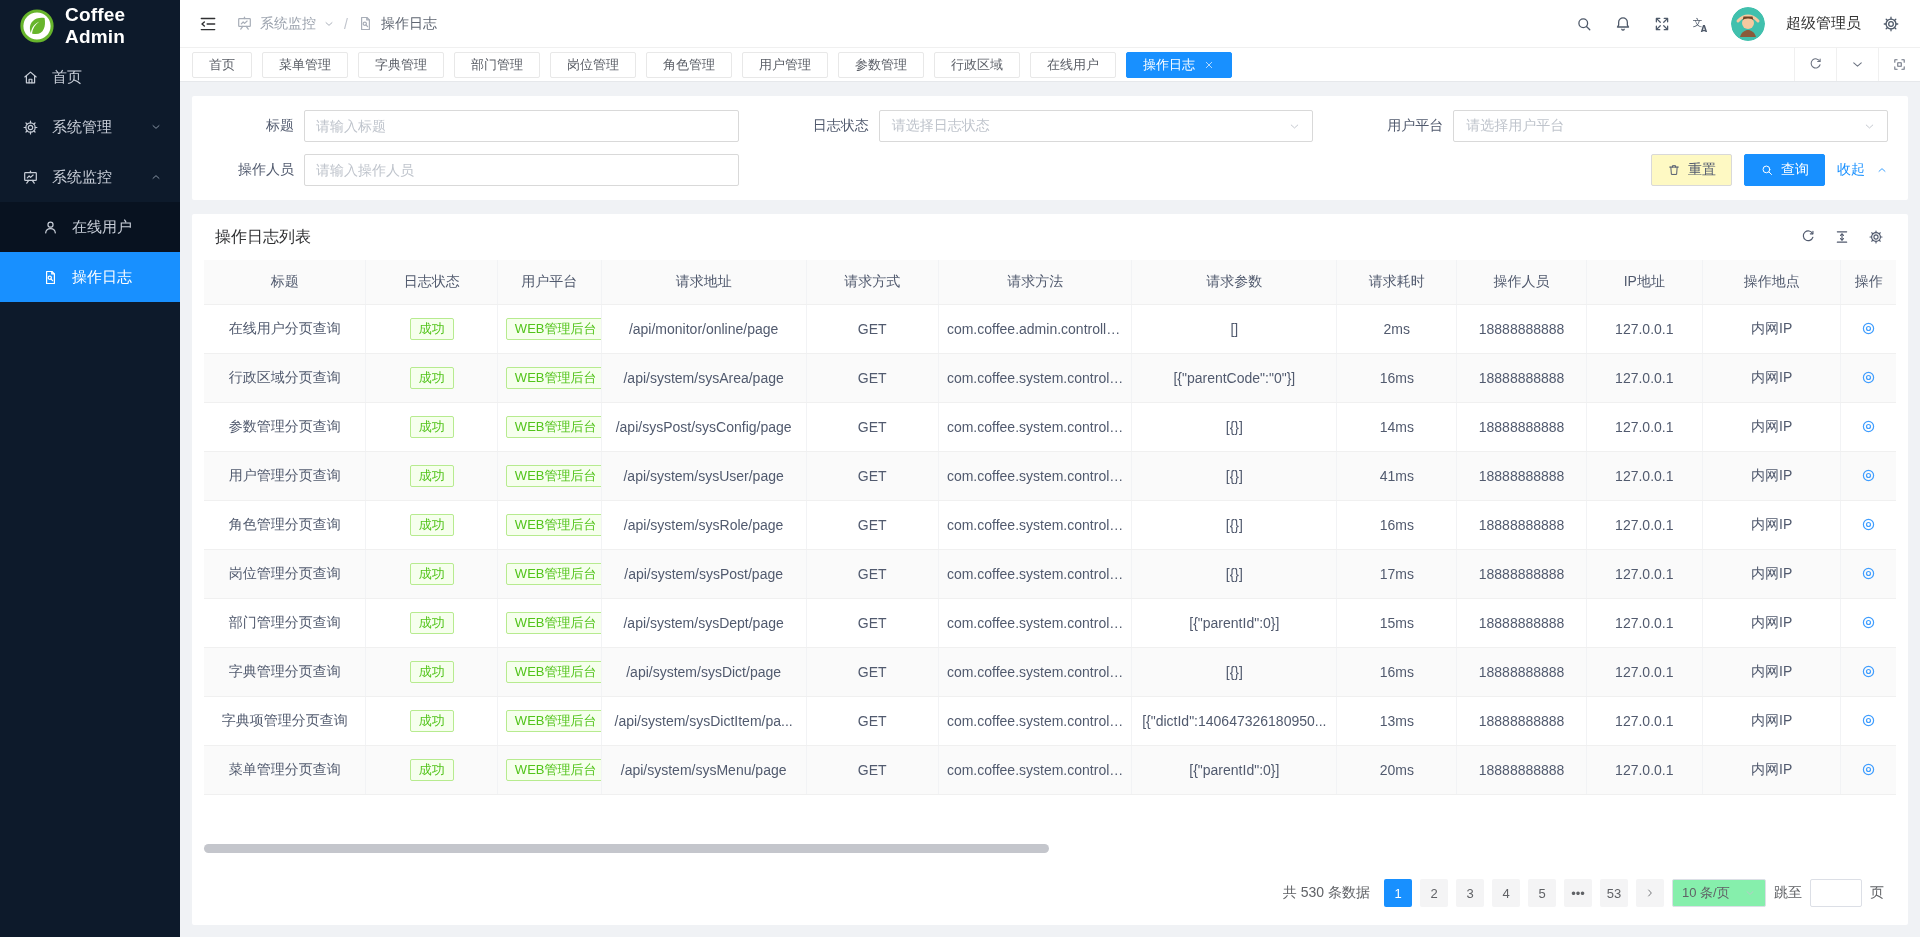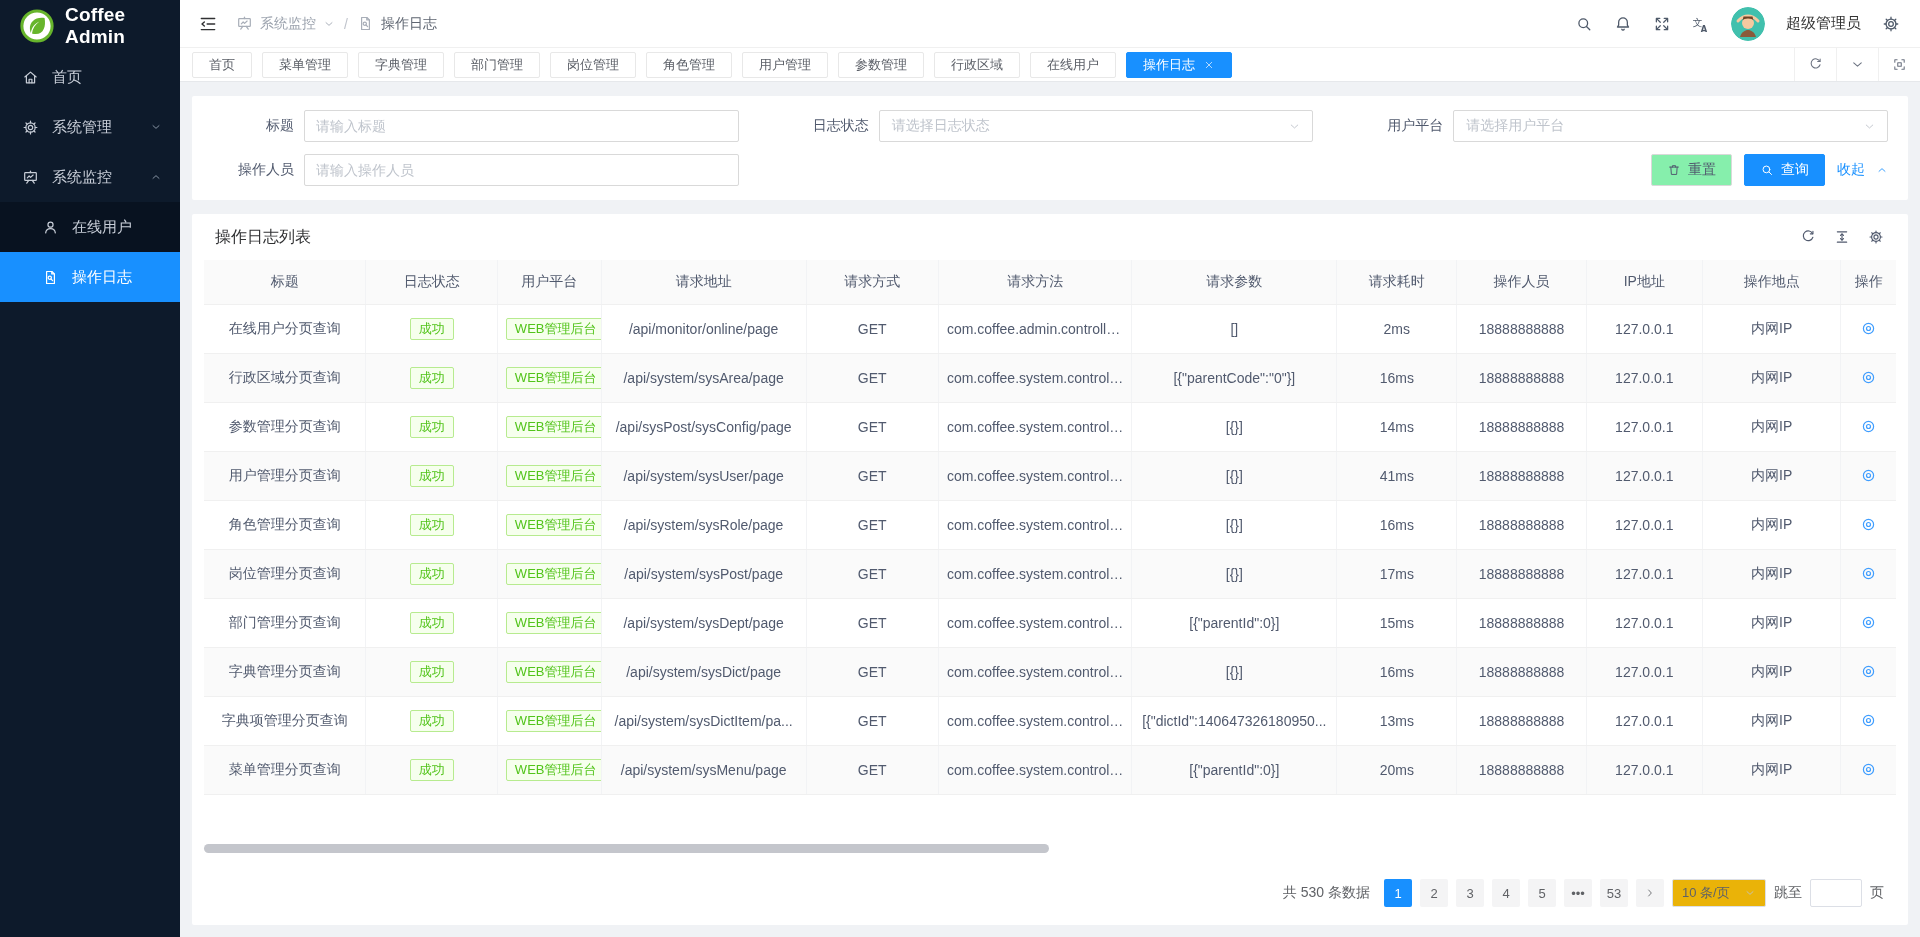--- a/index.html
+++ b/index.html
@@ -63,21 +63,21 @@
     font-size:14px; color:#303133; padding:0 11px; }
   input.ctrl { outline:none; }
   input.ctrl::placeholder { color:#bfc4cc; }
   .select { display:flex; align-items:center; justify-content:space-between; cursor:pointer;padding-left:12px; }
   .select .ph { color:#bfc4cc; }
   .select .chev { width:13px; height:13px; color:#c0c4cc; }
   .form-actions { display:flex; align-items:center; justify-content:flex-end; gap:12px; }
   .btn { height:32px; padding:0 15px; border-radius:2px; font-size:14px; display:inline-flex;
     align-items:center; gap:7px; cursor:pointer; }
   .btn .i { width:14px; height:14px; }
-  .btn-reset { background:#86efac; border:1px solid #d9d9d9; color:#515a6e; }
+  .btn-reset { background:#fef9c3; border:1px solid #d9d9d9; color:#515a6e; }
   .btn-primary { background:#1890ff; border:1px solid #1890ff; color:#fff; }
   .link-collapse { color:#1890ff; font-size:14px; display:inline-flex; align-items:center; gap:11px; cursor:pointer; }
   .link-collapse .i { width:12px; height:12px; }
 
   
   .table-card { margin-top:14px; background:#fff; border-radius:2px; flex:1; min-height:0;
     display:flex; flex-direction:column; padding:0 12px; }
   .card-head { height:46px; flex-shrink:0; display:flex; align-items:center; justify-content:space-between; padding:0 12px 0 11px; }
   .card-title { font-size:16px; color:#303133; }
   .card-tools { display:flex; align-items:center; gap:18px; color:#515a6e; }
@@ -99,21 +99,21 @@
   .hscroll { height:9px; margin:0 0 26px 0; flex-shrink:0; }
   .hscroll .thumb { width:845px; height:9px; background:#c4c6cc; border-radius:5px; cursor:pointer; }
 
   .pagination { flex-shrink:0; display:flex; align-items:center; justify-content:flex-end; gap:8px;
     padding:0 12px 18px; font-size:14px; color:#606266; }
   .total-text { margin-right:6px; }
   .page-item { min-width:28px; height:28px; padding:0 4px; background:#f4f4f5; border-radius:2px;
     display:inline-flex; align-items:center; justify-content:center; font-size:13px; color:#606266; cursor:pointer; }
   .page-item.active { background:#1890ff; color:#fff; }
   .page-item .i { width:12px; height:12px; }
-  .page-size { width:94px; height:28px; border:1px solid #dcdfe6; border-radius:2px; background:#eab308;
+  .page-size { width:94px; height:28px; border:1px solid #dcdfe6; border-radius:2px; background:#86efac;
     display:flex; align-items:center; justify-content:space-between; padding:0 9px; font-size:13px;
     color:#606266; cursor:pointer; }
   .page-size .chev { width:12px; height:12px; color:#c0c4cc; }
   .jump-input { width:52px; height:28px; border:1px solid #dcdfe6; border-radius:2px; outline:none; text-align:center; }
 </style>
 </head>
 <body>
 
 <div class="app">
 

